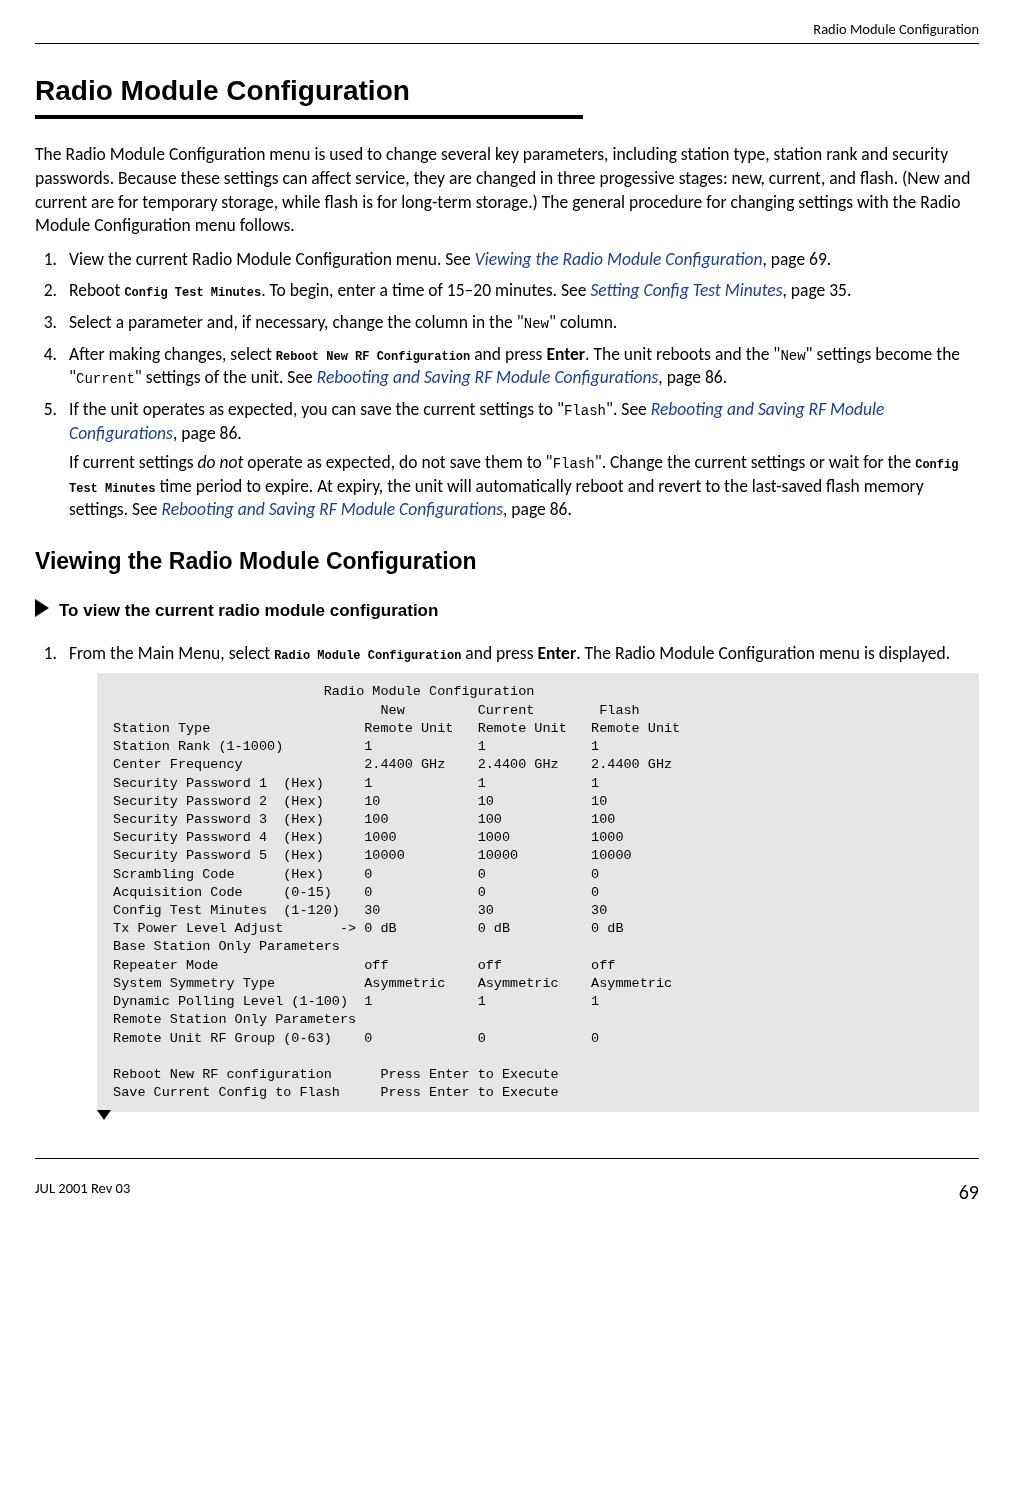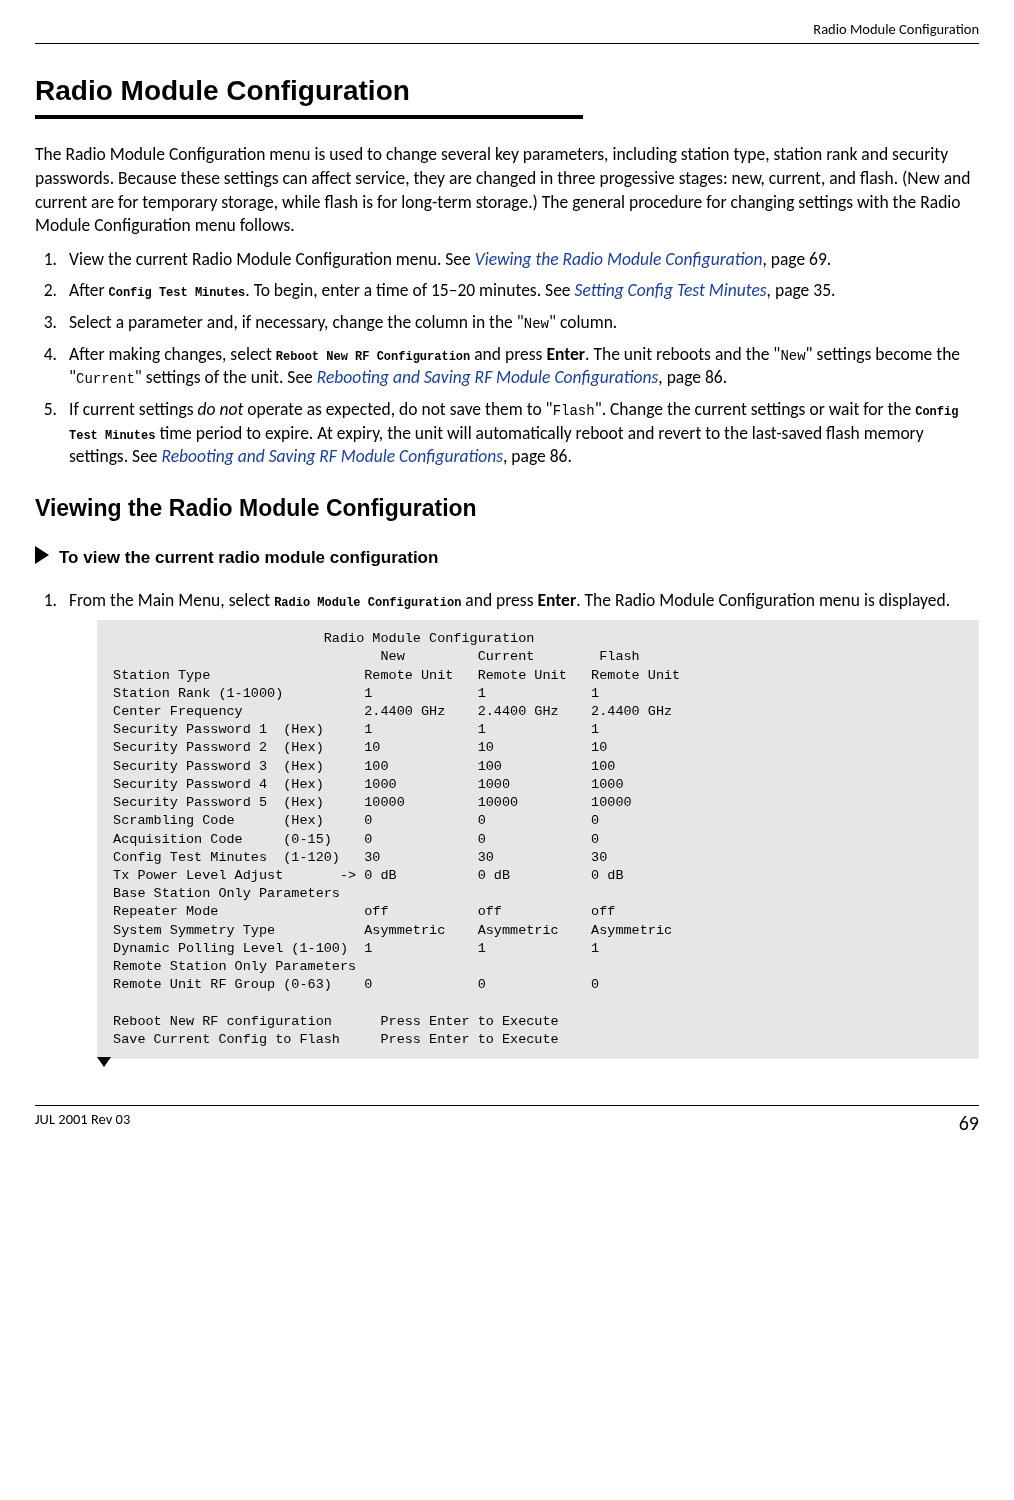--- a/index.html
+++ b/index.html
@@ -100,50 +100,53 @@
     border-left: 7px solid transparent;
     border-right: 7px solid transparent;
     border-top: 10px solid #000;
   }
   .footer {
     display: flex;
     justify-content: space-between;
     font-size: 14.5px;
     margin-top: 38px;
     border-top: 1px solid #000;
-    padding-top: 4px;
+    padding-top: 20px;
   }
   .footer .pg { font-size: 20px; font-weight: normal; text-align: center; }
 </style>
 </head>
 <body>
 
 <div class="header-line">
   <span>Radio Module Configuration</span>
 </div>
 
 <h1 class="main-title">Radio Module Configuration</h1>
 <hr class="title-rule">
 
 <p>The Radio Module Configuration menu is used to change several key parameters, including station type, station rank and security passwords. Because these settings can affect service, they are changed in three progessive stages: new, current, and flash. (New and current are for temporary storage, while flash is for long-term storage.) The general procedure for changing settings with the Radio Module Configuration menu follows.</p>
 
 <ol class="steps">
   <li>
     <span>View the current Radio Module Configuration menu. See </span><span class="link">Viewing the Radio Module Configuration</span><span>, page 69.</span>
   </li>
   <li>
-    <span>After </span><span class="mono-bold">Config Test Minutes</span><span>. To begin, enter a time of 15–20 minutes. See </span><span class="link">Setting Config Test Minutes</span><span>, page 35.</span>
+    <span>Reboot </span><span class="mono-bold">Config Test Minutes</span><span>. To begin, enter a time of 15–20 minutes. See </span><span class="link">Setting Config Test Minutes</span><span>, page 35.</span>
   </li>
   <li>
     <span>Select a parameter and, if necessary, change the column in the "</span><span class="mono">New</span><span>" column.</span>
   </li>
   <li>
     <span>After making changes, select </span><span class="mono-bold">Reboot New RF Configuration</span><span> and press </span><span class="sans-bold">Enter</span><span>. The unit reboots and the "</span><span class="mono">New</span><span>" settings become the "</span><span class="mono">Current</span><span>" settings of the unit. See </span><span class="link">Rebooting and Saving RF Module Configurations</span><span>, page 86.</span>
   </li>
   <li>
+    <p>
+      <span>If the unit operates as expected, you can save the current settings to "</span><span class="mono">Flash</span><span>". See </span><span class="link">Rebooting and Saving RF Module Configurations</span><span>, page 86.</span>
+    </p>
     <p>
       <span>If current settings </span><em>do not</em><span> operate as expected, do not save them to "</span><span class="mono">Flash</span><span>". Change the current settings or wait for the </span><span class="mono-bold">Config Test Minutes</span><span> time period to expire. At expiry, the unit will automatically reboot and revert to the last-saved flash memory settings. See </span><span class="link">Rebooting and Saving RF Module Configurations</span><span>, page 86.</span>
     </p>
   </li>
 </ol>
 
 <h2 class="section-title">Viewing the Radio Module Configuration</h2>
 
 <div class="arrow-heading">
   <span class="arrow">

